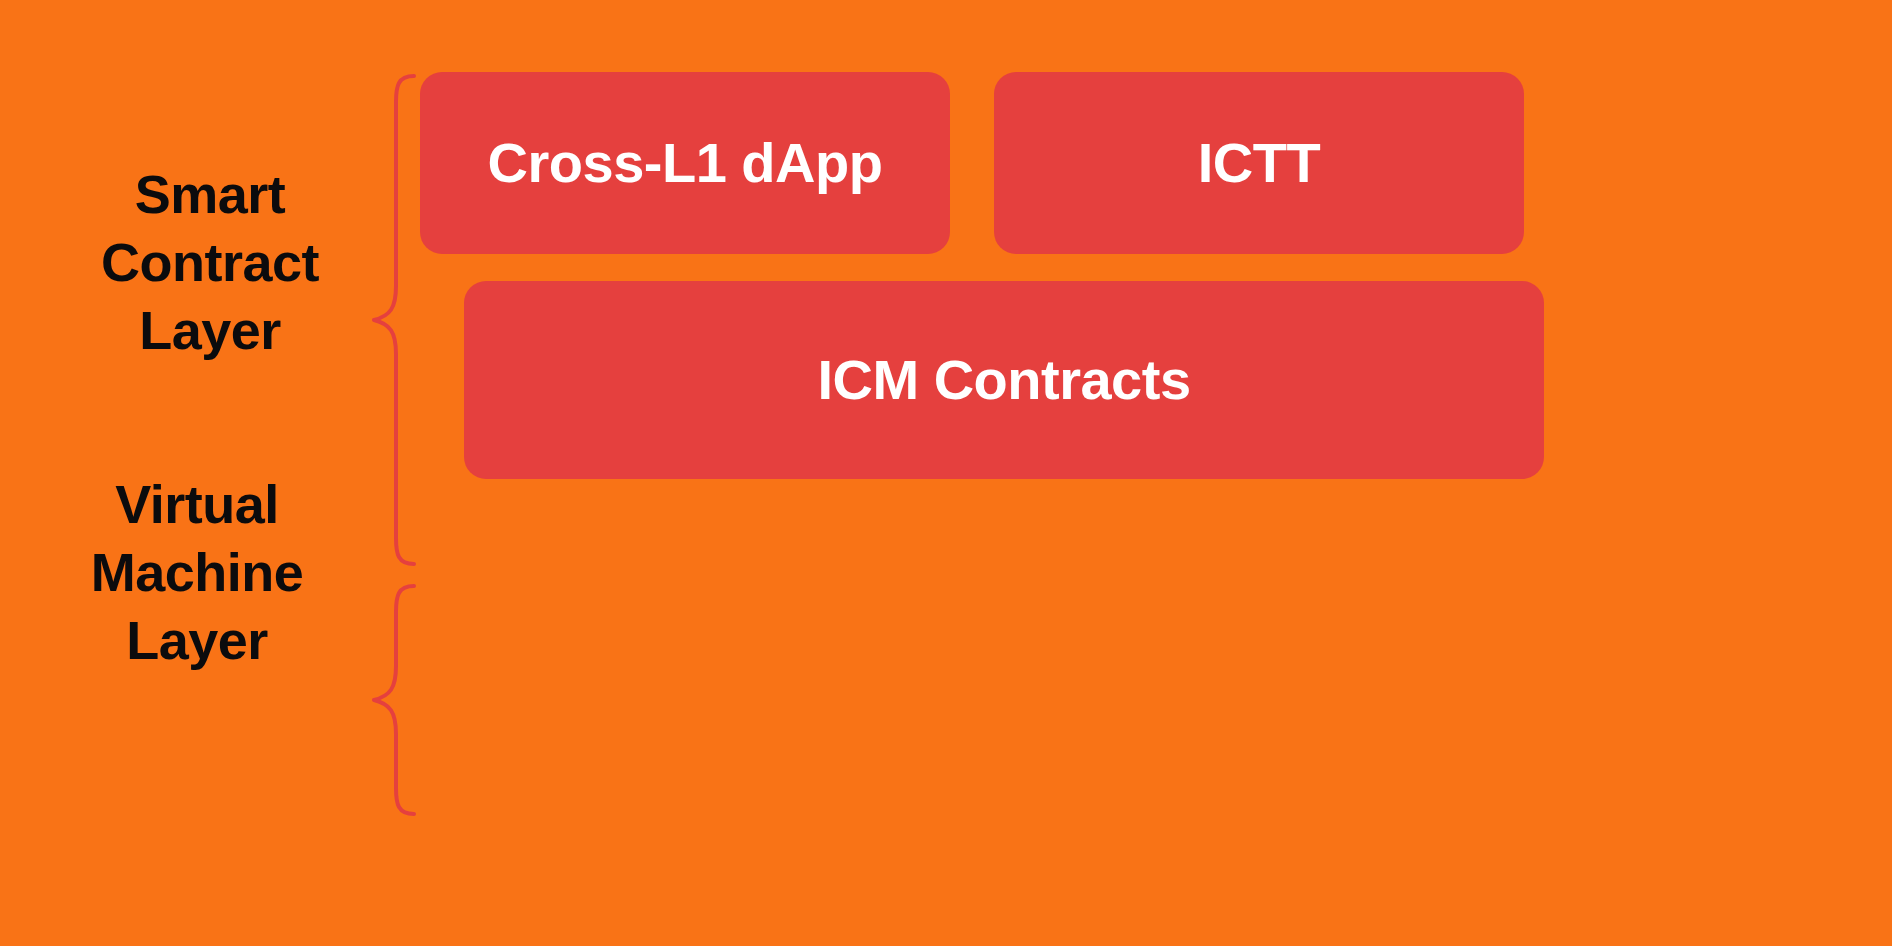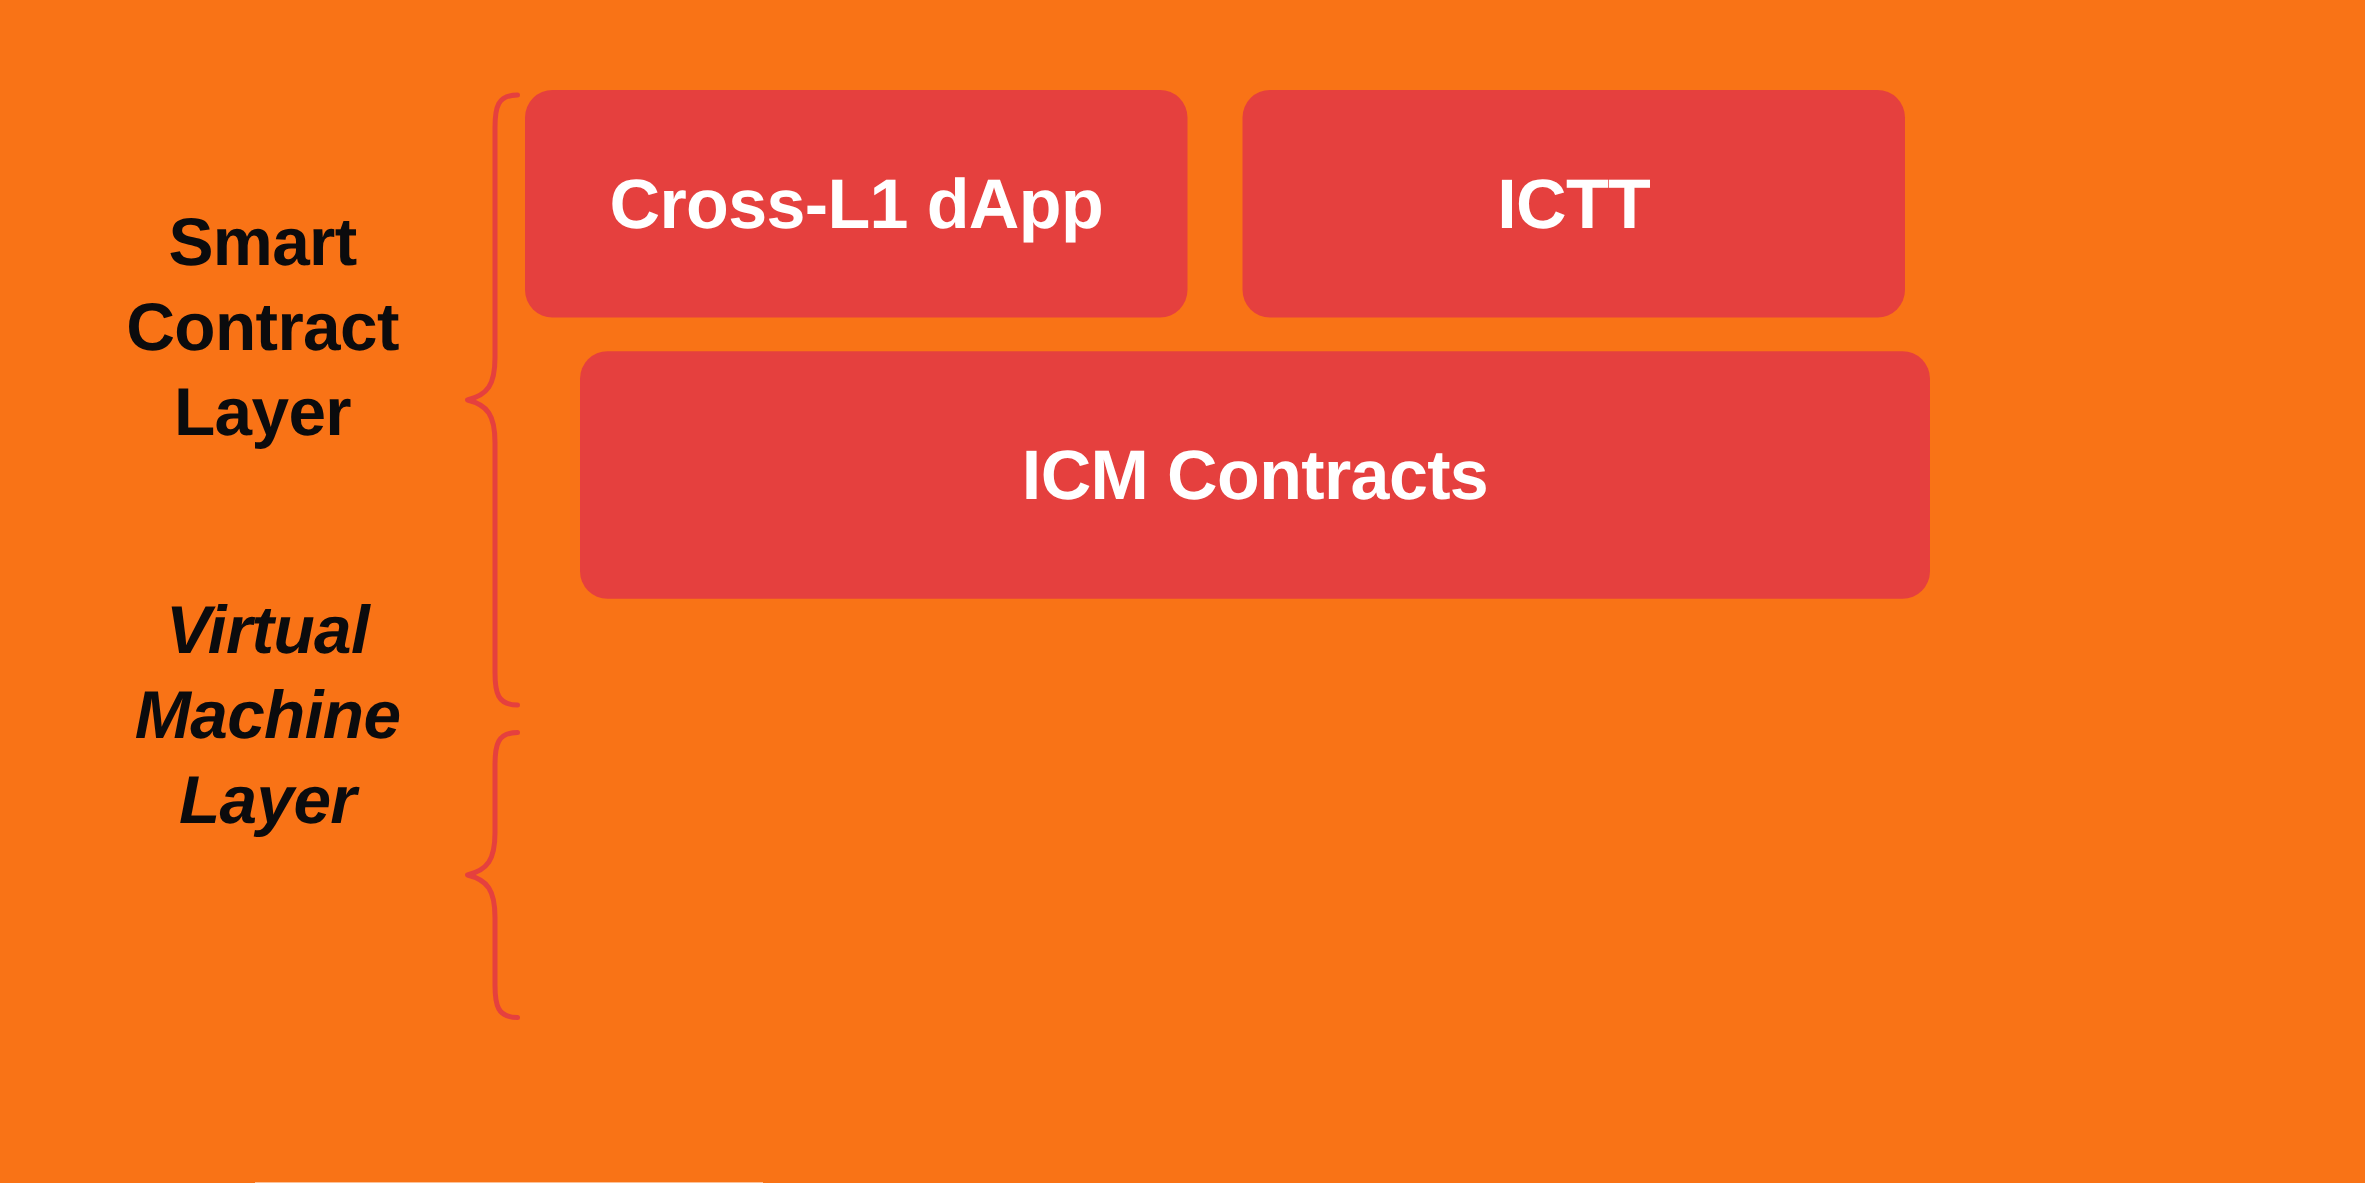--- a/index.html
+++ b/index.html
@@ -31,24 +31,23 @@
     letter-spacing: -0.5px;
     white-space: pre-line;
     font-family: "Liberation Sans", sans-serif;
   }
   #label-smart-contract {
     left: 60px;
     top: 160px;
     width: 300px;
   }
   #label-virtual-machine {
-    left: 64px;
+    left: 47px;
     top: 470px;
     width: 300px;
-    font-style: italic;
   }
 
   
   .brace {
     position: absolute;
     left: 368px;
   }
   #brace-smart-contract { top: 70px; }
   #brace-virtual-machine { top: 580px; }
   .brace svg { display: block; }

